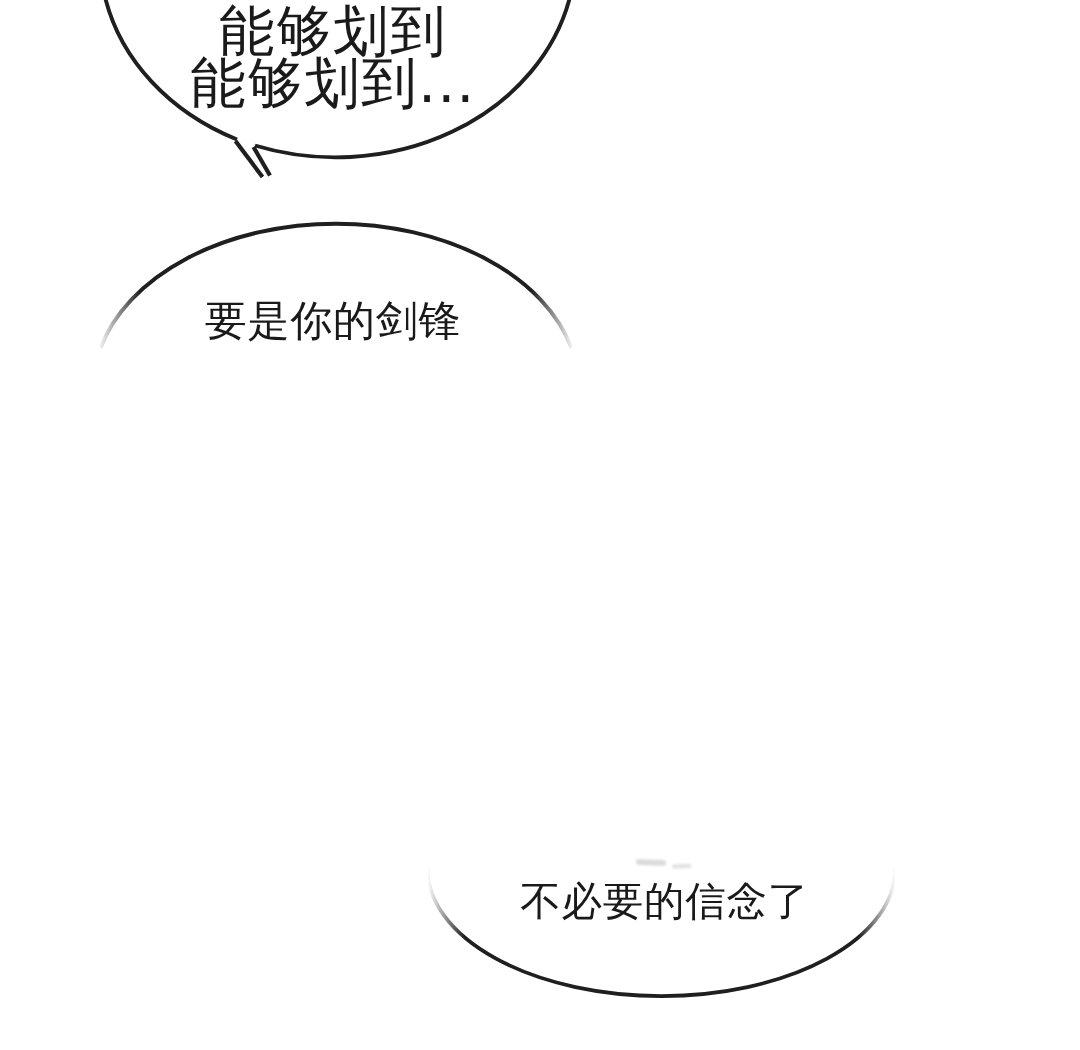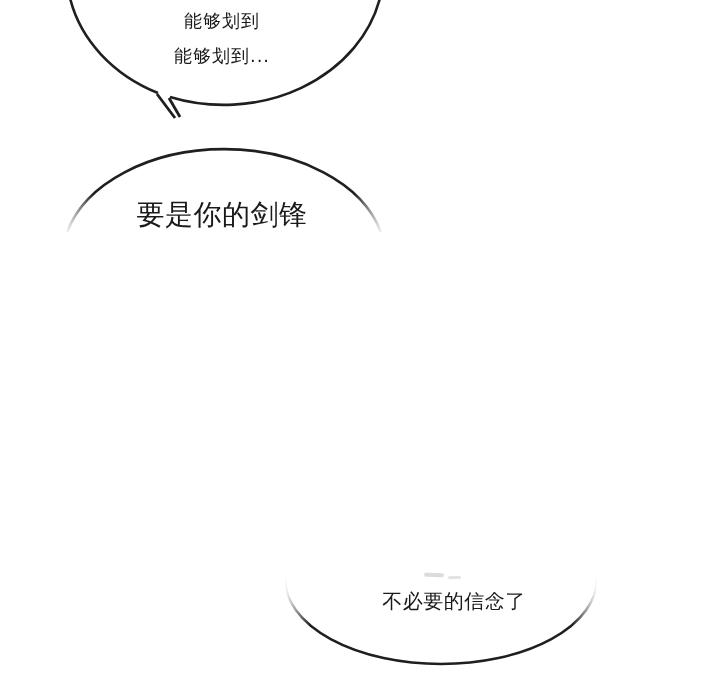--- a/index.html
+++ b/index.html
@@ -32,36 +32,36 @@
     text-align: center;
     white-space: nowrap;
     -webkit-font-smoothing: antialiased;
   }
   .bubble-text .line {
     display: block;
   }
   .text-top {
     left: 222px;
     top: 3px;
-    font-size: 18px;
+    font-size: 37px;
     line-height: 35px;
     letter-spacing: 1px;
   }
   .text-middle {
     left: 222px;
     top: 200px;
     font-size: 28px;
     line-height: 30px;
     letter-spacing: 0.5px;
     font-family: Liberation Serif, serif;
   }
   .text-bottom {
-    left: 454px;
+    left: 443px;
     top: 586px;
-    font-size: 20px;
+    font-size: 27px;
     line-height: 31px;
     letter-spacing: 0.5px;
   }
   .smudge {
     position: absolute;
     background: var(--smudge, #b9b9b9);
     border-radius: 2px;
     filter: blur(0.6px);
     opacity: 0.5;
   }

